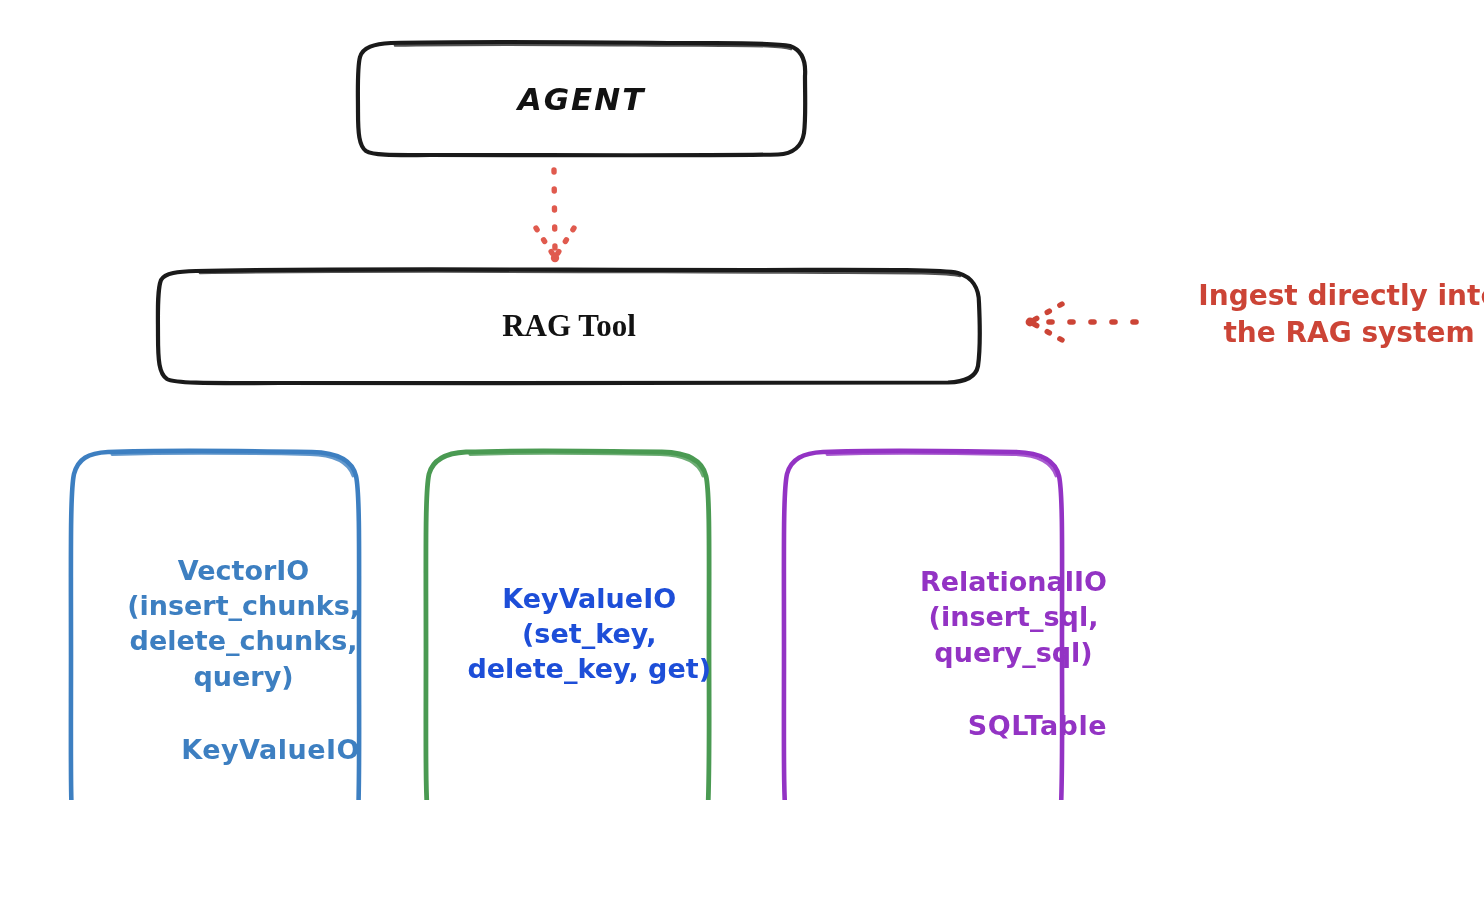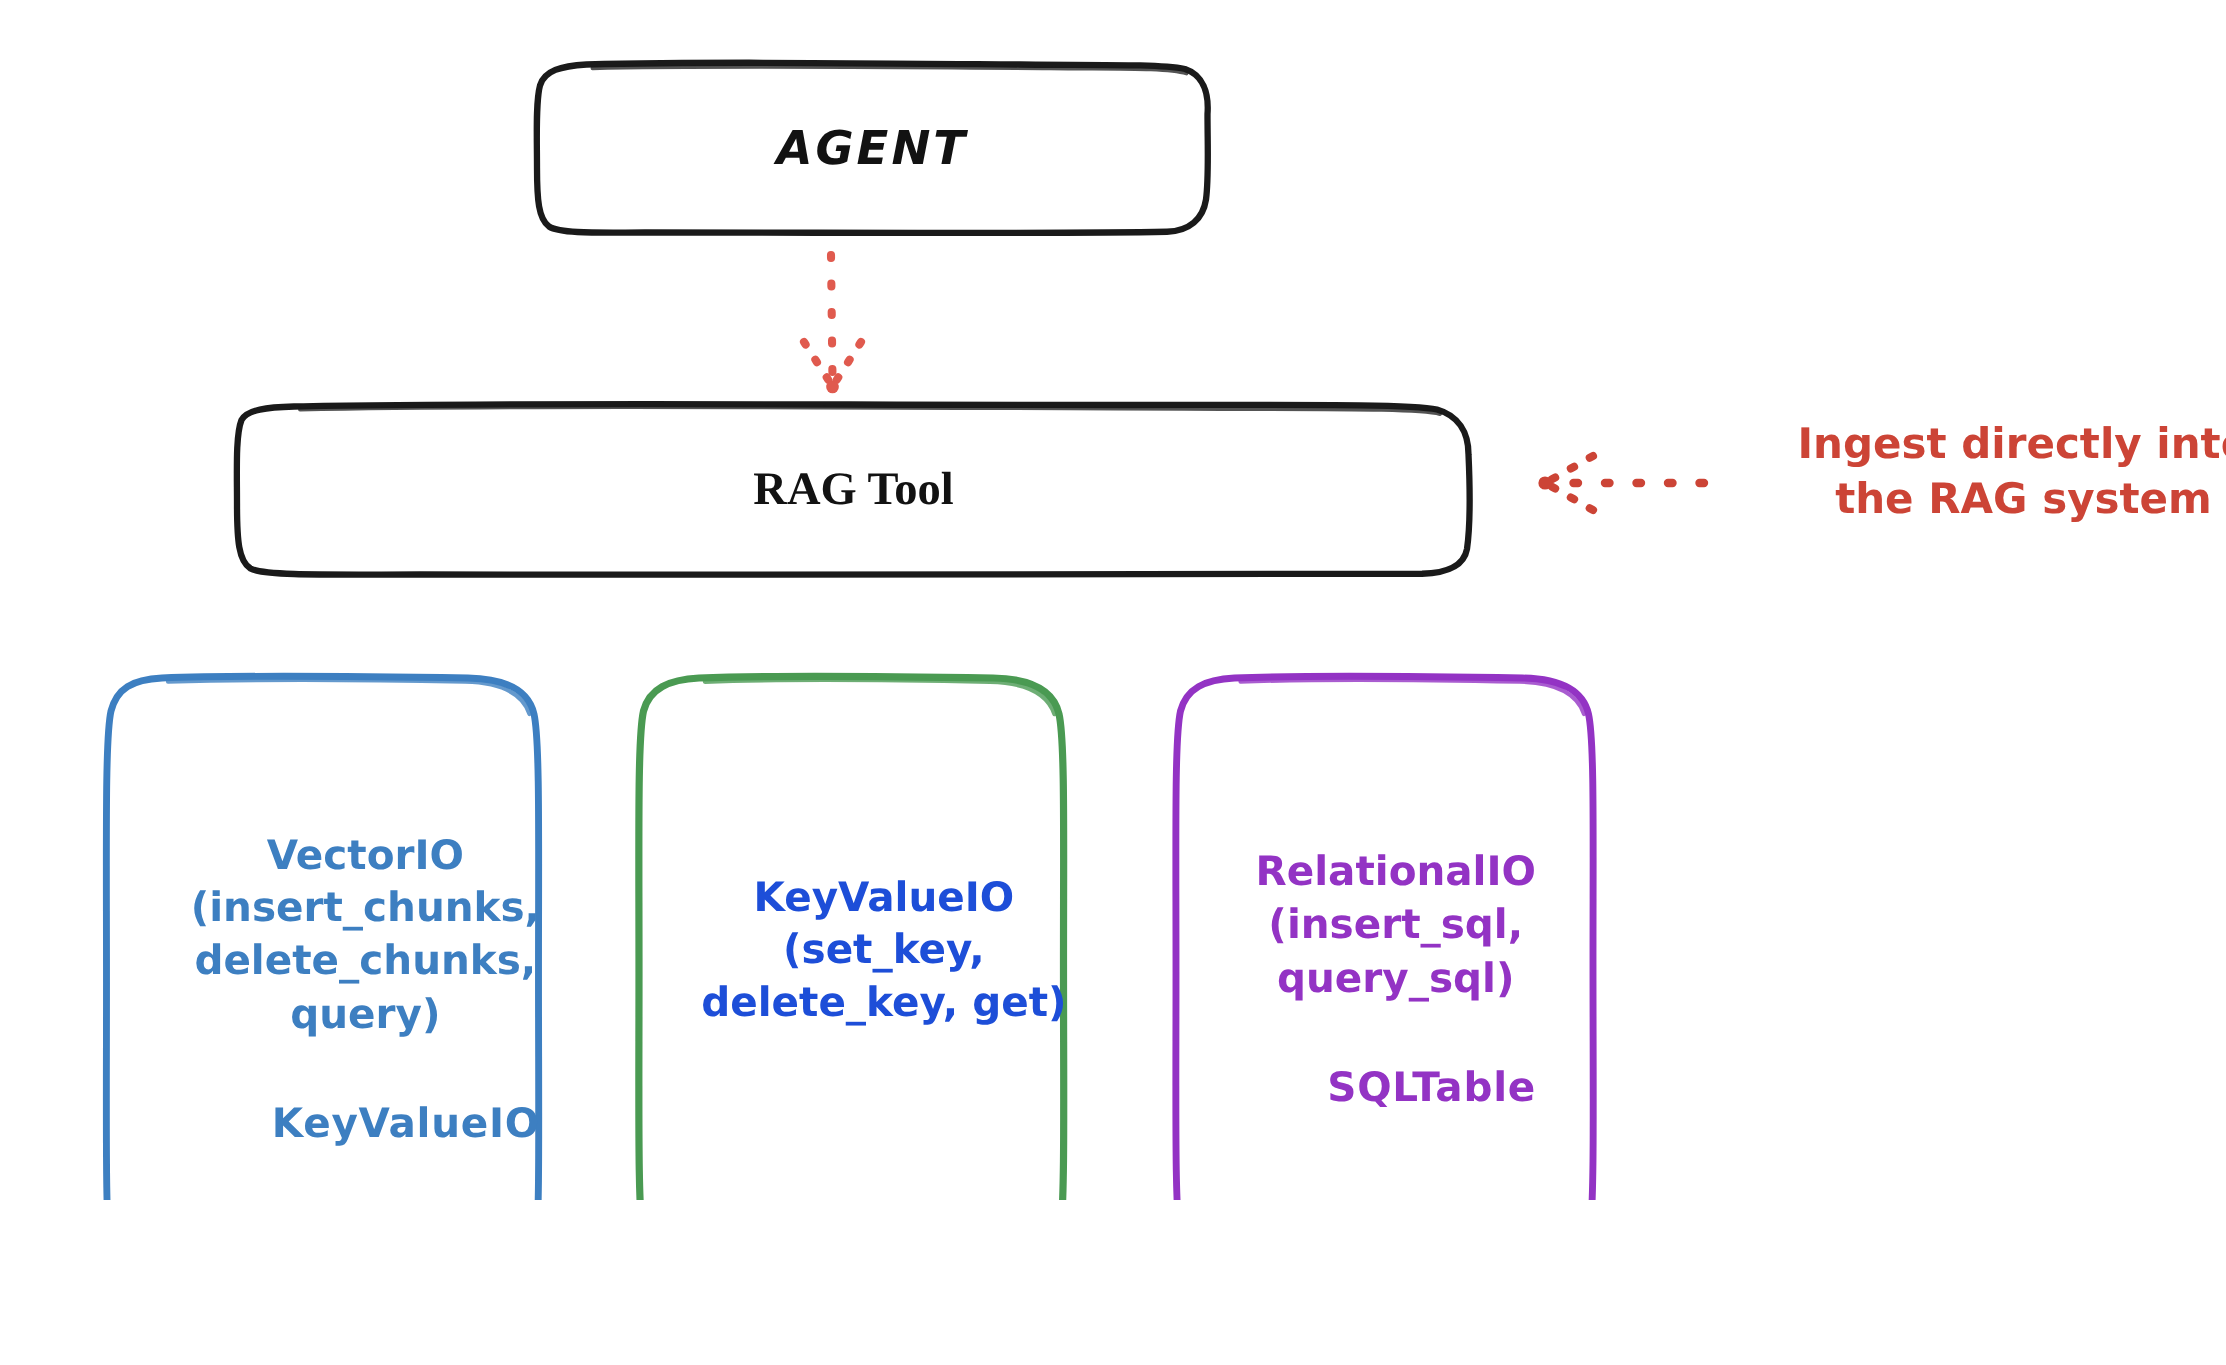--- a/index.html
+++ b/index.html
@@ -86,21 +86,21 @@
     color: #3d7fc1;
   }
   .lbl-keyvalue {
     left: 430px;
     top: 432px;
     width: 281px;
     height: 403px;
     color: #1d4ed8;
   }
   .lbl-relational {
-    left: 752px;
+    left: 835px;
     top: 452px;
     width: 272px;
     height: 403px;
     color: #9333c4;
   }
   .annotation {
     position: absolute;
     left: 1184px;
     top: 278px;
     width: 330px;

